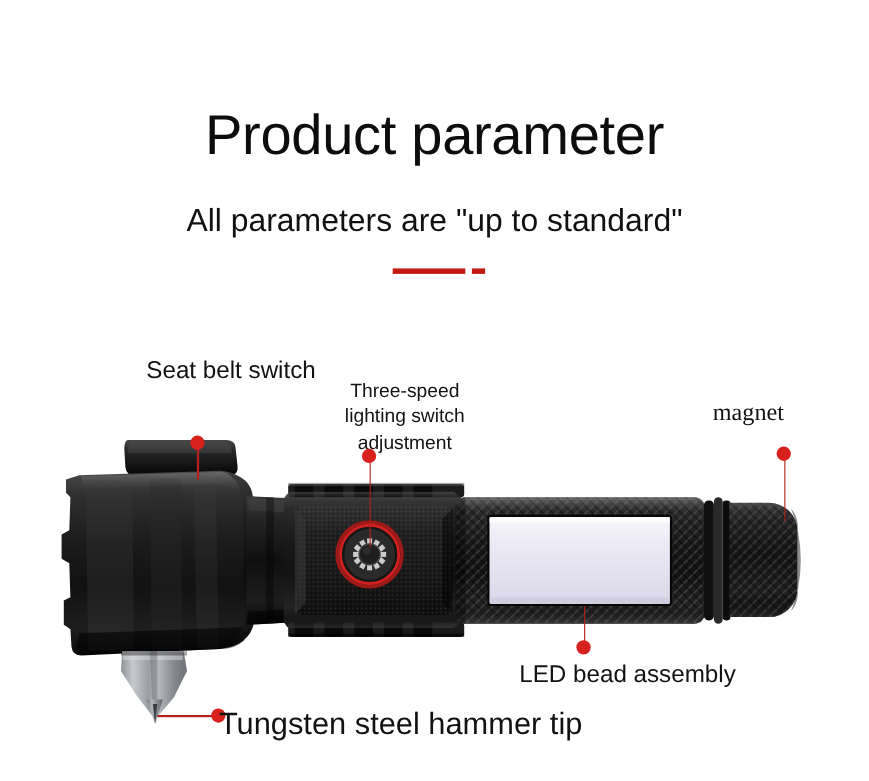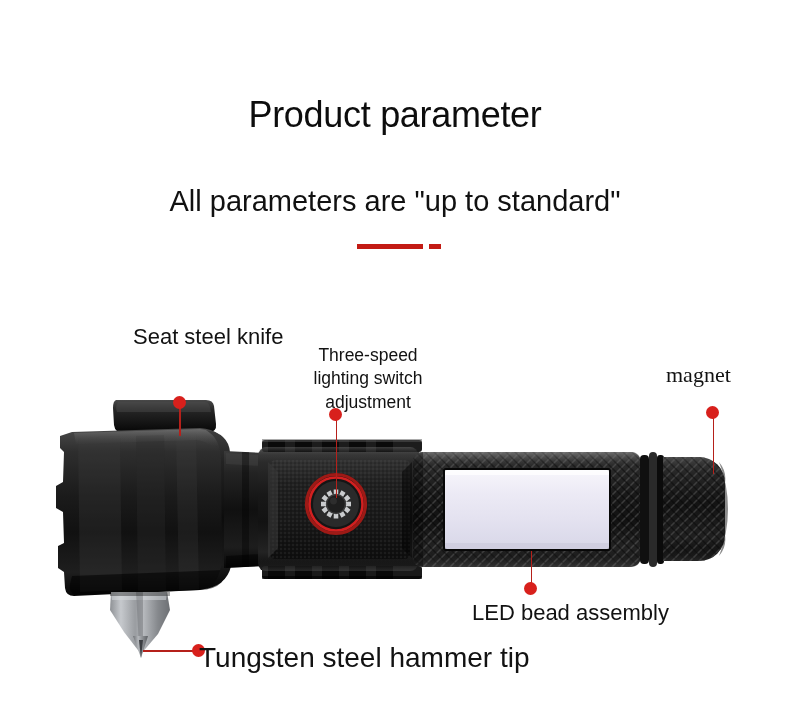--- a/index.html
+++ b/index.html
@@ -20,21 +20,21 @@
     overflow: hidden;
   }
 
   
   .headline {
     position: absolute;
     left: 0;
     top: 96px;
     width: 790px;
     text-align: center;
-    font-size: 36px;
+    font-size: 51px;
     line-height: 1.05;
     color: #0d0d0d;
     font-weight: 400;
     letter-spacing: -0.3px;
   }
   .subhead {
     position: absolute;
     left: 0;
     top: 186px;
     width: 790px;
@@ -74,21 +74,21 @@
     color: #121212;
     font-size: 21px;
     line-height: 1.22;
     white-space: nowrap;
   }
   .label.multiline { white-space: normal; text-align: center; }
   .label.serif { font-family: "Liberation Serif", serif; }
 
   #lbl-knife   { left: 133px; top: 324px; font-size: 22px; }
   #lbl-switch  { left: 278px; top: 344px; width: 116px; font-size: 17.5px; line-height: 1.33; margin-left: 32px; }
-  #lbl-magnet  { left: 648px; top: 362px; font-size: 22px; margin-left: 18px; }
+  #lbl-magnet  { left: 648px; top: 362px; font-size: 22px; }
   #lbl-led     { left: 472px; top: 600px; font-size: 22px; text-align: center; }
   #lbl-hammer  { left: 199px; top: 641px; font-size: 28px; }
 
   
   .leader {
     position: absolute;
     background: #b5201a;
   }
   .dot {
     position: absolute;
@@ -408,21 +408,21 @@
 
   <div class="leader" id="lead-magnet"></div>
   <div class="dot" id="dot-magnet"></div>
 
   <div class="leader" id="lead-led"></div>
   <div class="dot" id="dot-led"></div>
 
   <div class="leader" id="lead-hammer"></div>
   <div class="dot" id="dot-hammer"></div>
 
-  <div class="label" id="lbl-knife">Seat steel knife</div>
+  <div class="label" id="lbl-knife">Seat belt switch</div>
 
   <div class="label multiline" id="lbl-switch">Three-speed lighting switch adjustment</div>
 
   <div class="label serif" id="lbl-magnet">magnet</div>
 
   <div class="label" id="lbl-led">LED bead assembly</div>
 
   <div class="label" id="lbl-hammer">Tungsten steel hammer tip</div>
 
 </div>

